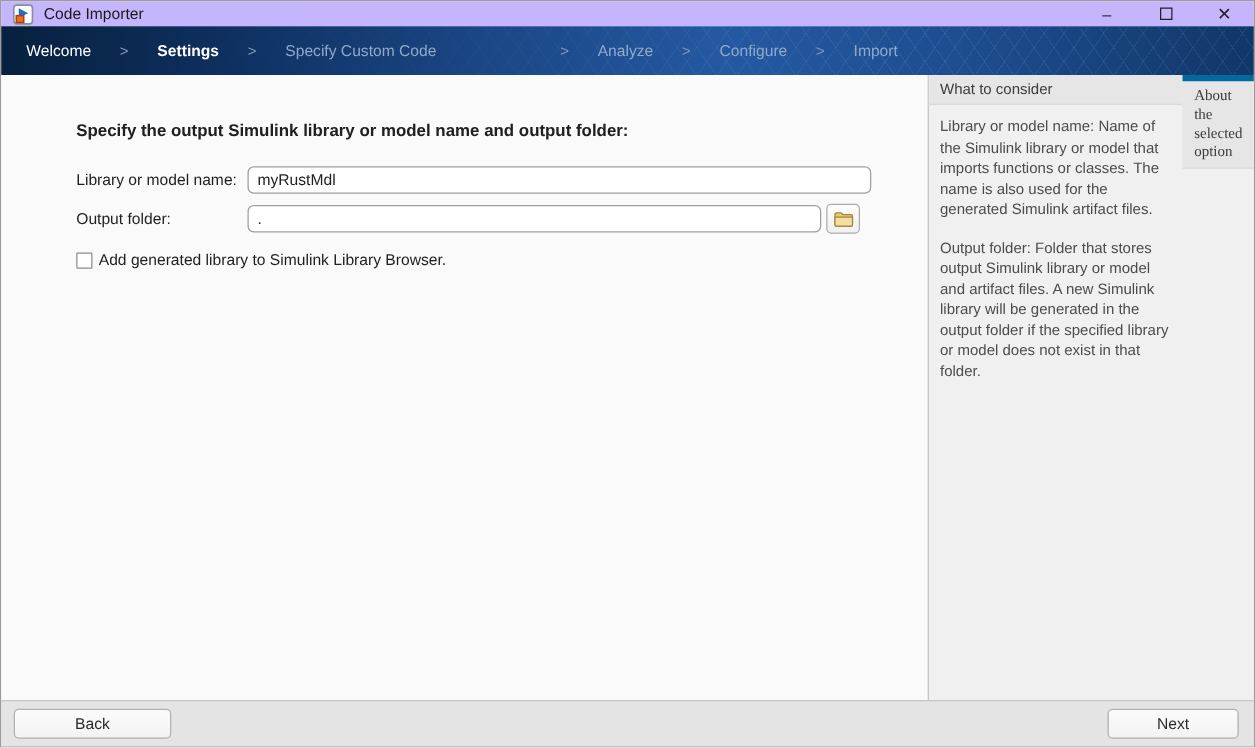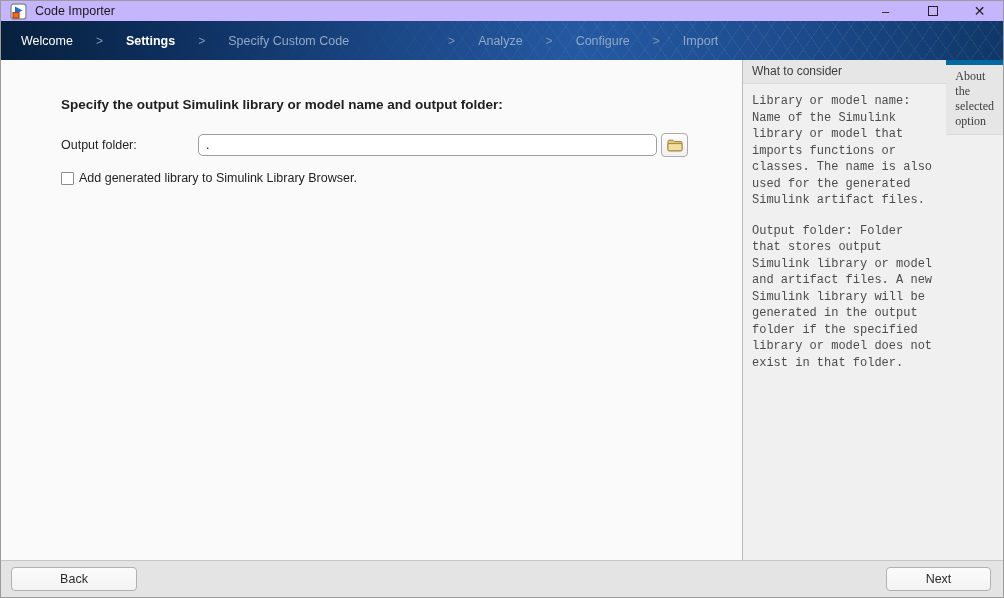--- a/index.html
+++ b/index.html
@@ -101,21 +101,21 @@
 
   
   .sidebar {
     width: 261px; flex: 0 0 auto; background: #f0f0f0;
     border-left: 1px solid #b7bcc2; display: flex; flex-direction: row;
   }
   .sidebar-header {
     background: #e6e6e6; border-bottom: 1px solid #dadada;
     font-size: 12px; color: #3c3c3c; padding: 4px 9px 5px 9px;
   }
-  .sidebar-section-body { padding: 9px 9px 12px 9px; font-family: Liberation Mono, monospace; }
+  .sidebar-section-body { padding: 9px 9px 12px 9px; }
   .sidebar-para {
     font-size: 12px; line-height: 16.5px; color: #4c4c4c;
     margin-bottom: 14px;
   }
   .sidebar-para:last-child { margin-bottom: 0; }
   .sidebar-section.second .sidebar-header { border-top: 5px solid #0369a1; font-family: Liberation Serif, serif; }
   .sidebar-fill { flex: 1 1 auto; }
 
   
   .footer {
@@ -169,20 +169,24 @@
     <span class="crumb-sep">&gt;</span>
     <span class="crumb upcoming">Configure</span>
     <span class="crumb-sep">&gt;</span>
     <span class="crumb upcoming">Import</span>
   </div>
 
   <div class="body-row">
     <div class="main">
       <div class="main-heading">Specify the output Simulink library or model name and output folder:</div>
 
+      <div class="form-row">
+        <div class="form-label">Library or model name:</div>
+        <input class="text-input input-name" type="text" value="myRustMdl" style="">
+      </div>
 
       <div class="form-row">
         <div class="form-label">Output folder:</div>
         <input class="text-input input-folder" type="text" value="." style="">
         <button class="browse-btn">
           <svg width="16" height="13" viewBox="0 0 16 13">
             <path d="M1 2.2 Q1 1.2 2 1.2 L6 1.2 L7.3 2.6 L14 2.6 Q15 2.6 15 3.6 L15 10.8 Q15 11.8 14 11.8 L2 11.8 Q1 11.8 1 10.8 Z" fill="#e7c97c" stroke="#a5863c" stroke-width="1"></path>
             <path d="M1 4.6 L15 4.6 L15 10.8 Q15 11.8 14 11.8 L2 11.8 Q1 11.8 1 10.8 Z" fill="#f3dfa4" stroke="#a5863c" stroke-width="1"></path>
           </svg>
         </button>

